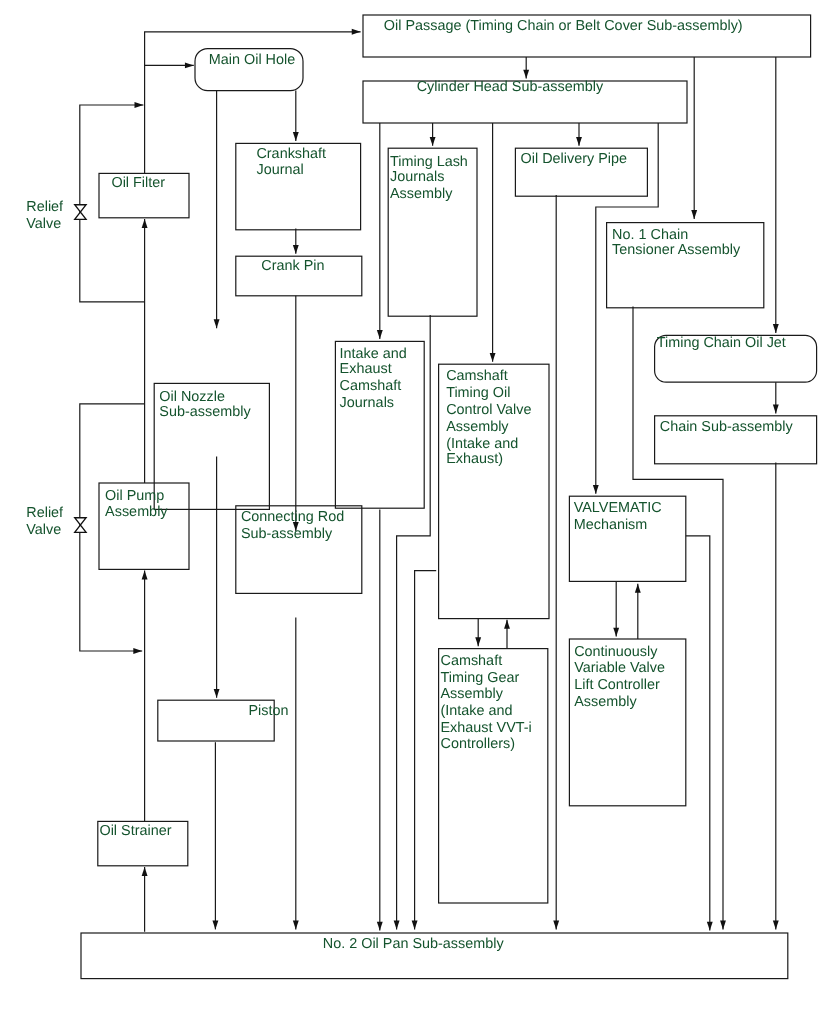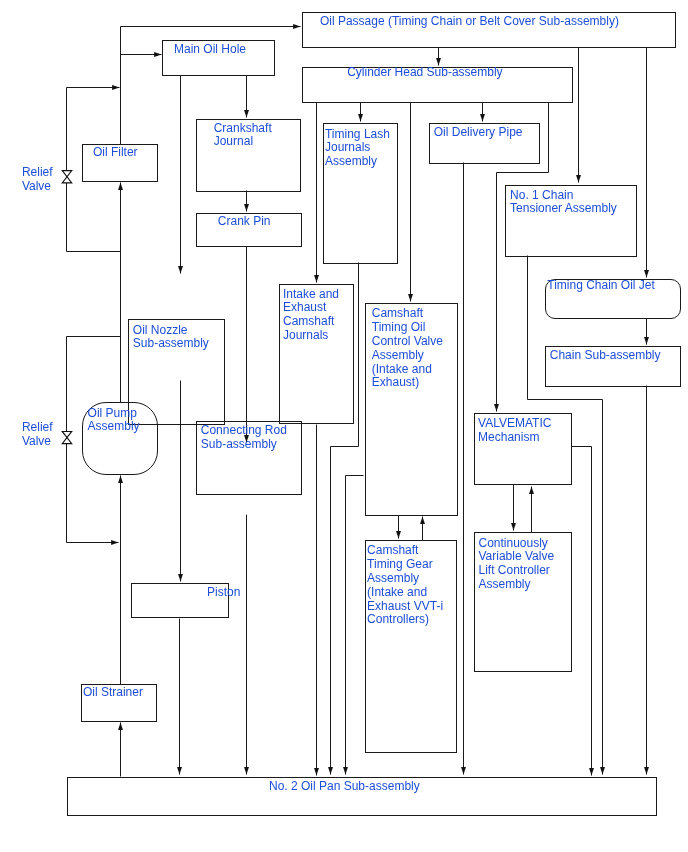--- a/index.html
+++ b/index.html
@@ -7,21 +7,21 @@
   body{width:688px;height:852px;overflow:hidden;
        font-family:"Liberation Sans",sans-serif;
        -webkit-font-smoothing:antialiased;}
   #diagram{position:relative;width:688px;height:852px;background:#fff;}
   svg.wires{position:absolute;left:0;top:0;width:688px;height:852px;overflow:visible;}
   .wire{fill:none;stroke:#1a1a1a;stroke-width:1;}
   .arrowhead{fill:#111;stroke:none;}
   .valve-sym{fill:#fff;stroke:#111;stroke-width:1.1;}
   .node{position:absolute;box-sizing:border-box;background:transparent;
         border:1.2px solid #1a1a1a;}
-  .lbl,.valve-lbl{position:absolute;font-size:12px;color:#1d4ed8;white-space:pre;}
+  .lbl,.valve-lbl{position:absolute;font-size:12px;color:#14532d;white-space:pre;}
   .lbl .ln,.valve-lbl .ln{display:block;line-height:13.8px;}
   .valve-lbl{text-align:left;}
 </style>
 </head>
 <body>
 
 <div id="diagram">
   <svg class="wires" viewBox="0 0 688 852">
     <path class="wire" d="M 120.50 776.50 L 120.50 722.50"></path>
     <path class="arrowhead" d="M 118.05 729.90 L 122.95 729.90 L 120.50 722.50 Z"></path>
@@ -90,21 +90,21 @@
     <path class="wire" d="M 363.50 475.50 L 345.50 475.50 L 345.50 774.50"></path>
     <path class="arrowhead" d="M 343.05 767.10 L 347.95 767.10 L 345.50 774.50 Z"></path>
     <path class="wire" d="M 463.50 162.50 L 463.50 774.50"></path>
     <path class="arrowhead" d="M 461.05 767.10 L 465.95 767.10 L 463.50 774.50 Z"></path>
     <path class="valve-sym" d="M 62.25 170.65 L 71.75 170.65 L 62.25 182.85 L 71.75 182.85 Z"></path>
     <path class="valve-sym" d="M 62.25 431.45 L 71.75 431.45 L 62.25 443.65 L 71.75 443.65 Z"></path>
   </svg>
   <div class="node" style="left:302.30px;top:11.60px;width:374.00px;height:36.60px;">
       <div class="lbl" style="left:16.60px;top:2.90px;"><span class="ln">Oil Passage (Timing Chain or Belt Cover Sub-assembly)</span></div>
     </div>
-  <div class="node" style="left:162.00px;top:39.60px;width:113.00px;height:36.60px;">
+  <div class="node" style="left:162.00px;top:39.60px;width:91px;height:36.60px;border-radius:11px;">
       <div class="lbl" style="left:11.00px;top:2.90px;"><span class="ln">Main Oil Hole</span></div>
     </div>
   <div class="node" style="left:302.30px;top:67.40px;width:271.20px;height:35.90px;">
       <div class="lbl" style="left:43.90px;top:-2.80px;"><span class="ln">Cylinder Head Sub-assembly</span></div>
     </div>
   <div class="node" style="left:196.30px;top:119.20px;width:104.60px;height:72.80px;">
       <div class="lbl" style="left:16.40px;top:1.40px;"><span class="ln">Crankshaft</span><span class="ln">Journal</span></div>
     </div>
   <div class="node" style="left:322.70px;top:123.40px;width:75.70px;height:140.60px;">
       <div class="lbl" style="left:1.30px;top:3.30px;"><span class="ln">Timing Lash</span><span class="ln">Journals</span><span class="ln">Assembly</span></div>
@@ -126,21 +126,21 @@
     </div>
   <div class="node" style="left:278.50px;top:284.30px;width:75.80px;height:139.90px;">
       <div class="lbl" style="left:3.50px;top:2.40px;"><span class="ln">Intake and</span><span class="ln">Exhaust</span><span class="ln">Camshaft</span><span class="ln">Journals</span></div>
     </div>
   <div class="node" style="left:364.70px;top:303.00px;width:93.30px;height:213.20px;">
       <div class="lbl" style="left:6.10px;top:3.40px;"><span class="ln">Camshaft</span><span class="ln">Timing Oil</span><span class="ln">Control Valve</span><span class="ln">Assembly</span><span class="ln">(Intake and</span><span class="ln">Exhaust)</span></div>
     </div>
   <div class="node" style="left:544.70px;top:346.10px;width:136.30px;height:40.70px;">
       <div class="lbl" style="left:4.10px;top:2.40px;"><span class="ln">Chain Sub-assembly</span></div>
     </div>
-  <div class="node" style="left:81.50px;top:402.10px;width:76.30px;height:72.70px;border-radius:24px;">
+  <div class="node" style="left:81.50px;top:402.10px;width:76.30px;height:72.70px;">
       <div class="lbl" style="left:5.10px;top:3.60px;"><span class="ln">Oil Pump</span><span class="ln">Assembly</span></div>
     </div>
   <div class="node" style="left:473.90px;top:413.30px;width:98.60px;height:72.10px;">
       <div class="lbl" style="left:3.20px;top:3.20px;"><span class="ln">VALVEMATIC</span><span class="ln">Mechanism</span></div>
     </div>
   <div class="node" style="left:195.60px;top:421px;width:106.30px;height:74px;">
       <div class="lbl" style="left:4.20px;top:1.80px;"><span class="ln">Connecting Rod</span><span class="ln">Sub-assembly</span></div>
     </div>
   <div class="node" style="left:473.90px;top:531.90px;width:98.40px;height:140.60px;">
       <div class="lbl" style="left:3.60px;top:3.80px;"><span class="ln">Continuously</span><span class="ln">Variable Valve</span><span class="ln">Lift Controller</span><span class="ln">Assembly</span></div>

